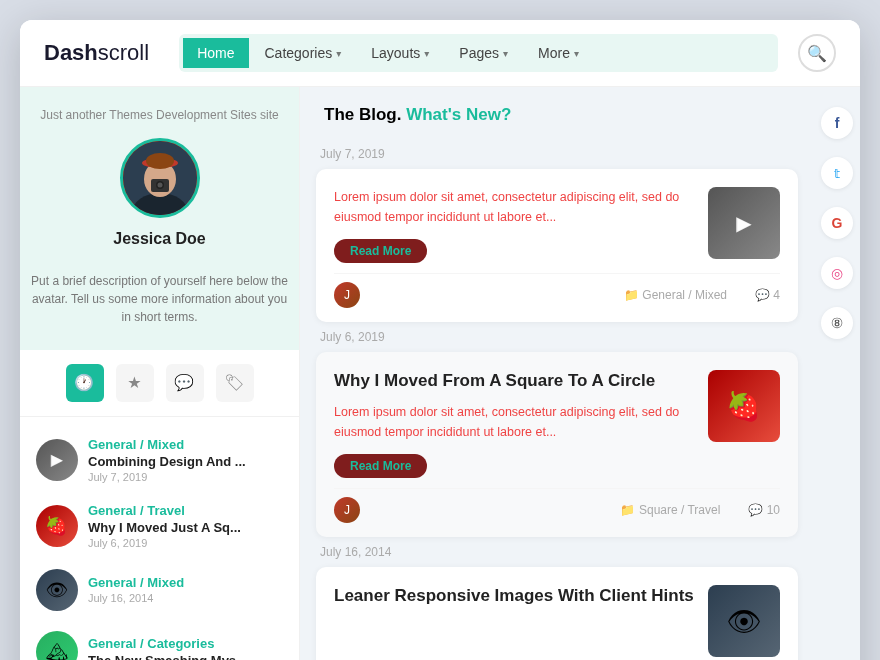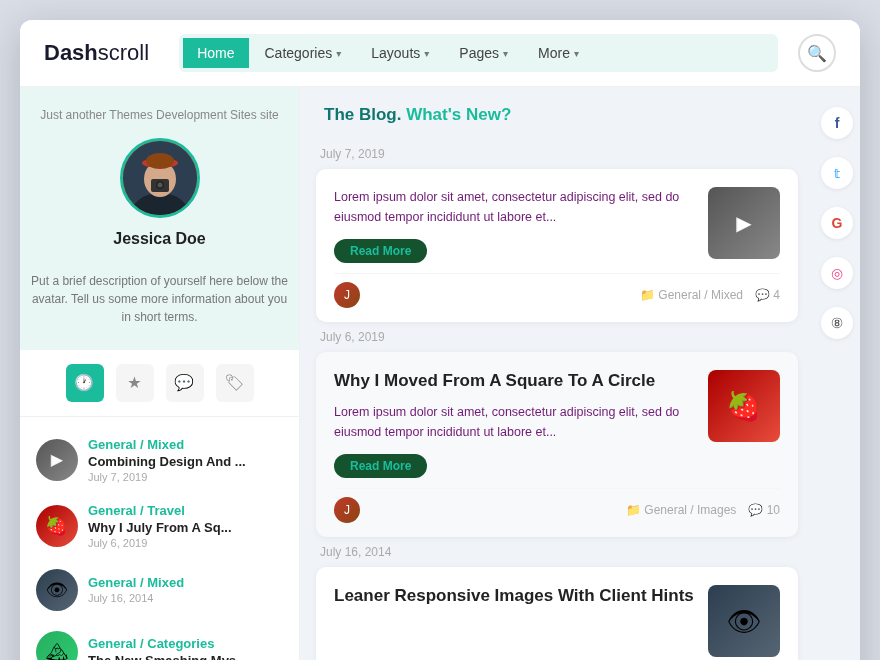--- a/index.html
+++ b/index.html
@@ -203,21 +203,21 @@
       overflow-y: auto;
       padding: 0;
     }
     .blog-header {
       padding: 18px 24px 14px;
       font-size: 17px;
       color: #333;
       font-weight: 500;
       background: #f0f4f8;
     }
-    .blog-header span { color: #0f766e; font-weight: 600; }
+    .blog-header span { color: #000000; font-weight: 600; }
     .posts-list {
       padding: 0 16px 20px;
     }
     .post-group-date {
       font-size: 12px;
       color: #aaa;
       margin: 8px 4px 8px;
     }
     .post-card {
       background: #fff;
@@ -235,27 +235,27 @@
     .post-card-body { flex: 1; min-width: 0; }
     .post-title {
       font-size: 17px;
       font-weight: 700;
       color: #222;
       margin-bottom: 10px;
       line-height: 1.3;
     }
     .post-excerpt {
       font-size: 12.5px;
-      color: #701a75;
+      color: #ef4444;
       line-height: 1.6;
       margin-bottom: 12px;
     }
     .read-more-btn {
       display: inline-block;
-      background: #14532d;
+      background: #7f1d1d;
       color: #1abc9c;
       border-radius: 20px;
       padding: 5px 16px;
       font-size: 12px;
       font-weight: 600;
       cursor: pointer;
       border: none;
     }
     .post-thumb {
       width: 72px; height: 72px;
@@ -277,21 +277,21 @@
       width: 26px; height: 26px;
       border-radius: 50%;
       background: linear-gradient(135deg, #c0392b, #8B4513);
       display: flex; align-items: center; justify-content: center;
       font-size: 12px;
       color: #fff;
     }
     .post-meta {
       display: flex;
       align-items: center;
-      gap: 12px;
+      gap: 28px;
       font-size: 12px;
       color: #aaa;
     }
     .post-meta-cat { display: flex; align-items: center; gap: 4px; }
     .post-meta-comments { display: flex; align-items: center; gap: 4px; }
     
     .social-bar {
       width: 46px;
       flex-shrink: 0;
       background: #f0f4f8;
@@ -394,21 +394,21 @@
             <div class="slist-cat">General / Mixed</div>
             <div class="slist-title">Combining Design And ...</div>
             <div class="slist-date">July 7, 2019</div>
           </div>
         </div>
 
         <div class="slist-item">
           <div class="slist-thumb" style="background:linear-gradient(135deg,#a00,#e74c3c);">🍓</div>
           <div class="slist-info">
             <div class="slist-cat">General / Travel</div>
-            <div class="slist-title">Why I July From A Sq...</div>
+            <div class="slist-title">Why I Moved Just A Sq...</div>
             <div class="slist-date">July 6, 2019</div>
           </div>
         </div>
 
         <div class="slist-item">
           <div class="slist-thumb" style="background:linear-gradient(135deg,#2c3e50,#566573);">👁</div>
           <div class="slist-info">
             <div class="slist-cat">General / Mixed</div>
             <div class="slist-date">July 16, 2014</div>
           </div>
@@ -464,21 +464,21 @@
             <div class="post-card-body">
               <div class="post-title">Why I Moved From A Square To A Circle</div>
               <div class="post-excerpt">Lorem ipsum dolor sit amet, consectetur adipiscing elit, sed do eiusmod tempor incididunt ut labore et...</div>
               <button class="read-more-btn">Read More</button>
             </div>
             <div class="post-thumb" style="width:72px;height:72px;border-radius:8px;background:linear-gradient(135deg,#a00,#e74c3c);display:flex;align-items:center;justify-content:center;flex-shrink:0;font-size:28px;">🍓</div>
           </div>
           <div class="post-card-footer">
             <div class="post-author-mini">J</div>
             <div class="post-meta">
-              <span class="post-meta-cat">📁 General / Images</span>
+              <span class="post-meta-cat">📁 Square / Travel</span>
               <span class="post-meta-comments">💬 10</span>
             </div>
           </div>
         </div>
 
         <div class="post-group-date">July 16, 2014</div>
         <div class="post-card">
           <div class="post-card-inner">
             <div class="post-card-body">
               <div class="post-title">Leaner Responsive Images With Client Hints</div>

